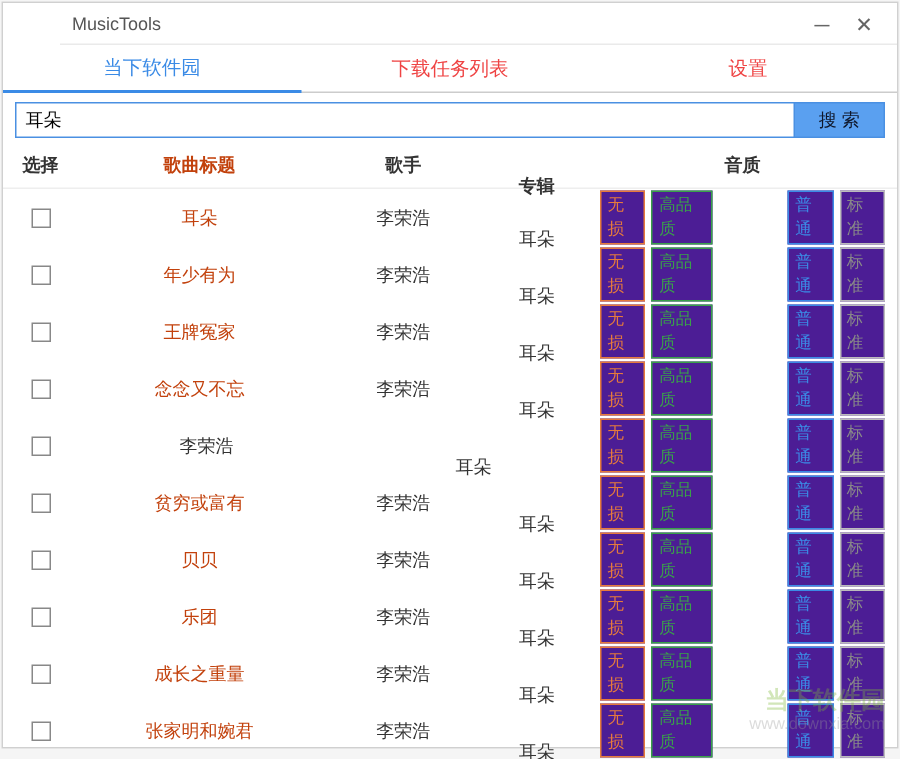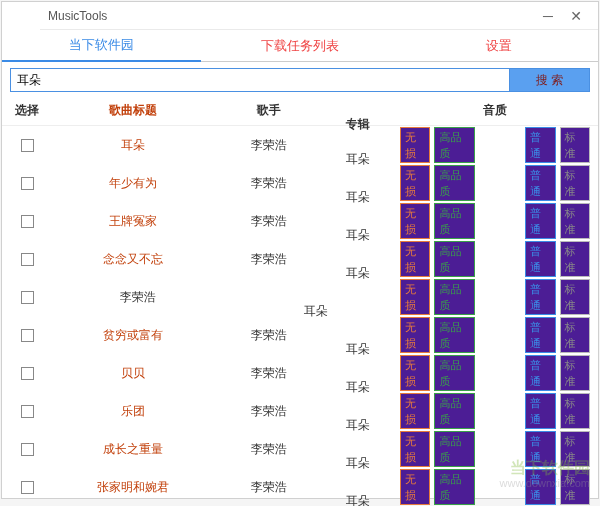--- a/index.html
+++ b/index.html
@@ -60,24 +60,24 @@
 }
 .search-input {
   flex: 1;
   border: 1px solid #4a90e2;
   height: 24px;
   padding: 0 6px;
   font-size: 12px;
   outline: none;
 }
 .search-btn {
-  width: 80px;
+  width: 60px;
   height: 24px;
   background: #5aa0f0;
-  color: #7f1d1d;
+  color: #0f172a;
   border: 1px solid #4a90e2;
   border-left: none;
   cursor: pointer;
   display:flex; align-items:center; justify-content:center;
   font-size: 12px;
 }
 .table {
   width: 100%;
 }
 .thead, .trow {

